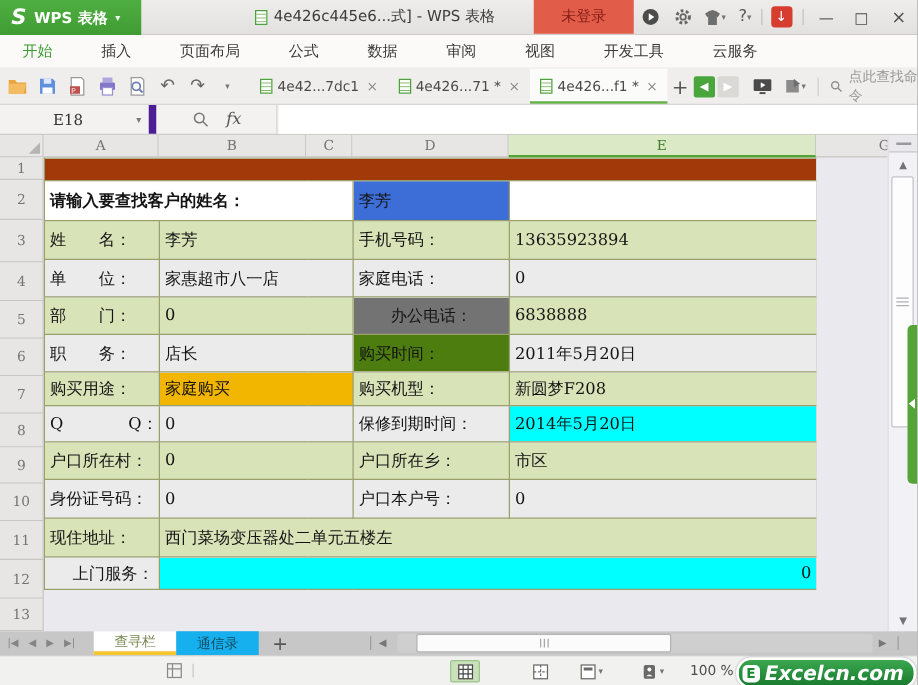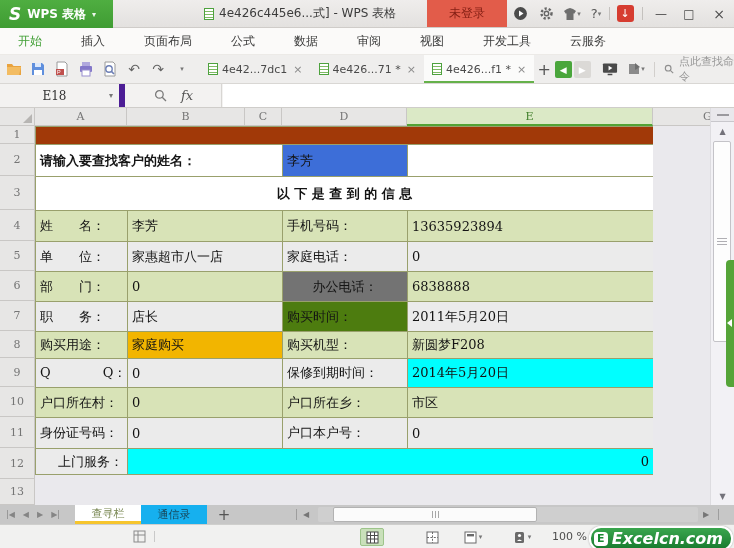--- a/index.html
+++ b/index.html
@@ -326,23 +326,20 @@
           </colgroup>
           <tbody>
             <tr style="height: 18px;">
               <td colspan="5" style="background: rgb(161, 57, 8);"></td>
             </tr>
             <tr style="height: 32px;">
               <td colspan="3" style="background: rgb(255, 255, 255); font-weight: bold;">请输入要查找客户的姓名：</td>
               <td colspan="1" style="background: rgb(61, 110, 216);">李芳</td>
               <td colspan="1" style="background: rgb(255, 255, 255);"></td>
             </tr>
-            <tr style="height: 34px;">
-              <td colspan="5" style="background: rgb(255, 255, 255); font-weight: bold; text-align: center;">以 下 是 查 到 的 信 息</td>
-            </tr>
             <tr style="height: 31px;">
               <td style="background: rgb(216, 227, 183);">姓　　名：</td>
               <td colspan="2" style="background: rgb(216, 227, 183);">李芳</td>
               <td style="background: rgb(216, 227, 183);">手机号码：</td>
               <td style="background: rgb(216, 227, 183);">13635923894</td>
             </tr>
             <tr style="height: 30px;">
               <td style="background: rgb(235, 235, 235);">单　　位：</td>
               <td colspan="2" style="background: rgb(235, 235, 235);">家惠超市八一店</td>
               <td style="background: rgb(235, 235, 235);">家庭电话：</td>
@@ -376,20 +373,24 @@
               <td style="background: rgb(216, 227, 183);">户口所在村：</td>
               <td colspan="2" style="background: rgb(216, 227, 183);">0</td>
               <td style="background: rgb(216, 227, 183);">户口所在乡：</td>
               <td style="background: rgb(216, 227, 183);">市区</td>
             </tr>
             <tr style="height: 31px;">
               <td style="background: rgb(235, 235, 235);">身份证号码：</td>
               <td colspan="2" style="background: rgb(235, 235, 235);">0</td>
               <td style="background: rgb(235, 235, 235);">户口本户号：</td>
               <td style="background: rgb(235, 235, 235);">0</td>
+            </tr>
+            <tr style="height: 31px;">
+              <td style="background: rgb(216, 227, 183);">现住地址：</td>
+              <td colspan="4" style="background: rgb(216, 227, 183);">西门菜场变压器处二单元五楼左</td>
             </tr>
             <tr style="height: 26px; text-align: right;">
               <td style="background: rgb(235, 235, 235);">上门服务：</td>
               <td colspan="4" style="background: rgb(0, 255, 255);">0</td>
             </tr>
           </tbody>
         </table>
     </div>
 
     <div class="vscroll">

